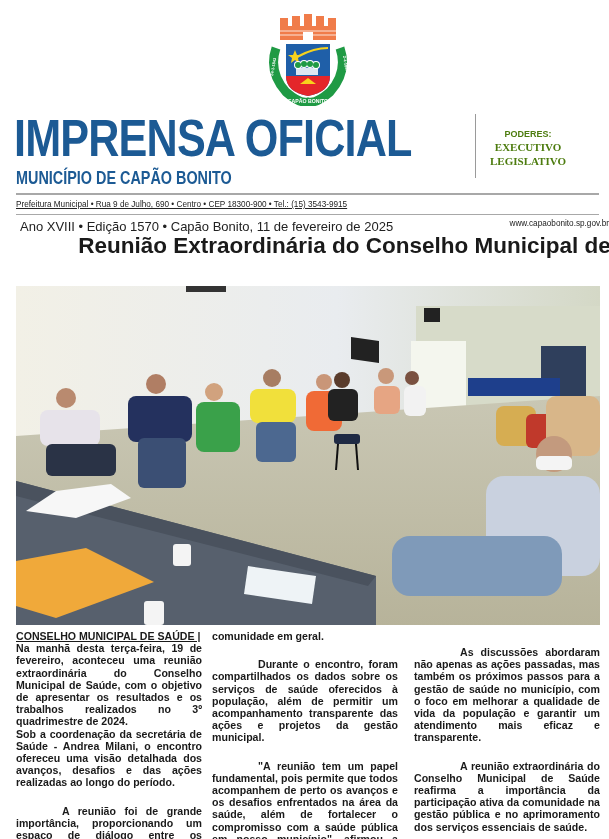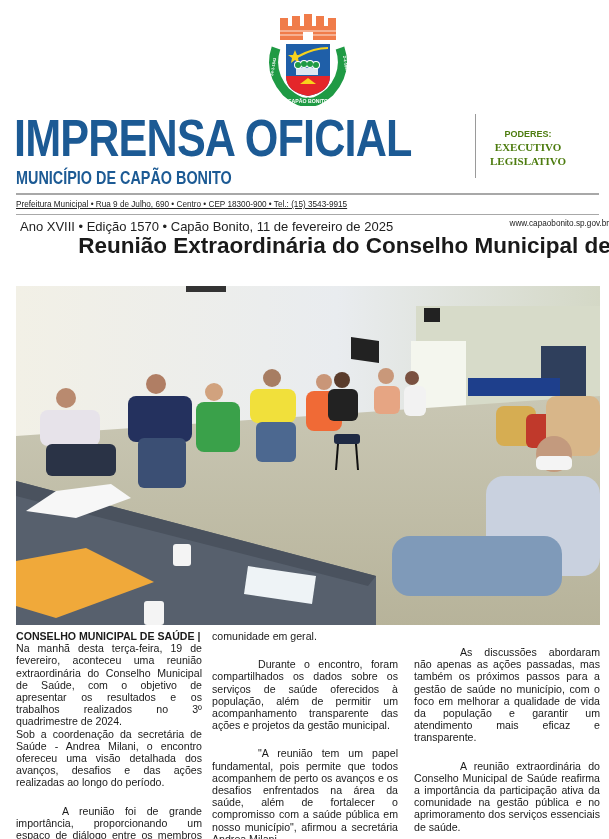--- a/index.html
+++ b/index.html
@@ -23,23 +23,23 @@
   .site { position: absolute; right: 0; top: 219px; font-size: 8.2px; color: #222; white-space: nowrap; }
 
   
   .headline { position: absolute; left: 0; top: 232px; width: 609px; text-align: center; font-weight: bold; font-size: 22.5px; line-height: 27px; color: #1a1a1a; margin-left: 40px; }
 
   
   .photo { position: absolute; left: 16px; top: 286px; width: 584px; height: 339px; overflow: hidden; background: #e9ebe6; }
 
   
   .col { position: absolute; top: 630px; width: 186px; font-size: 10.6px; line-height: 12.2px; color: #1a1a1a; text-align: justify; hyphens: manual; }
-  .col p { margin: 0; }
+  .col p { margin: 0; font-weight: bold; }
   .col .ind { text-indent: 46px; margin-top: 16px; }
-  .col .kicker { font-weight: bold; }
+  .col .kicker { font-weight: bold; text-decoration: underline; }
   .c1 { left: 16px; }
   .c2 { left: 212px; }
   .c3 { left: 414px; width: 186px; }
 </style>
 </head>
 <body>
 
 <svg class="crest" viewBox="0 0 84 92" xmlns="http://www.w3.org/2000/svg">
 
   <g fill="#f07c4a">

